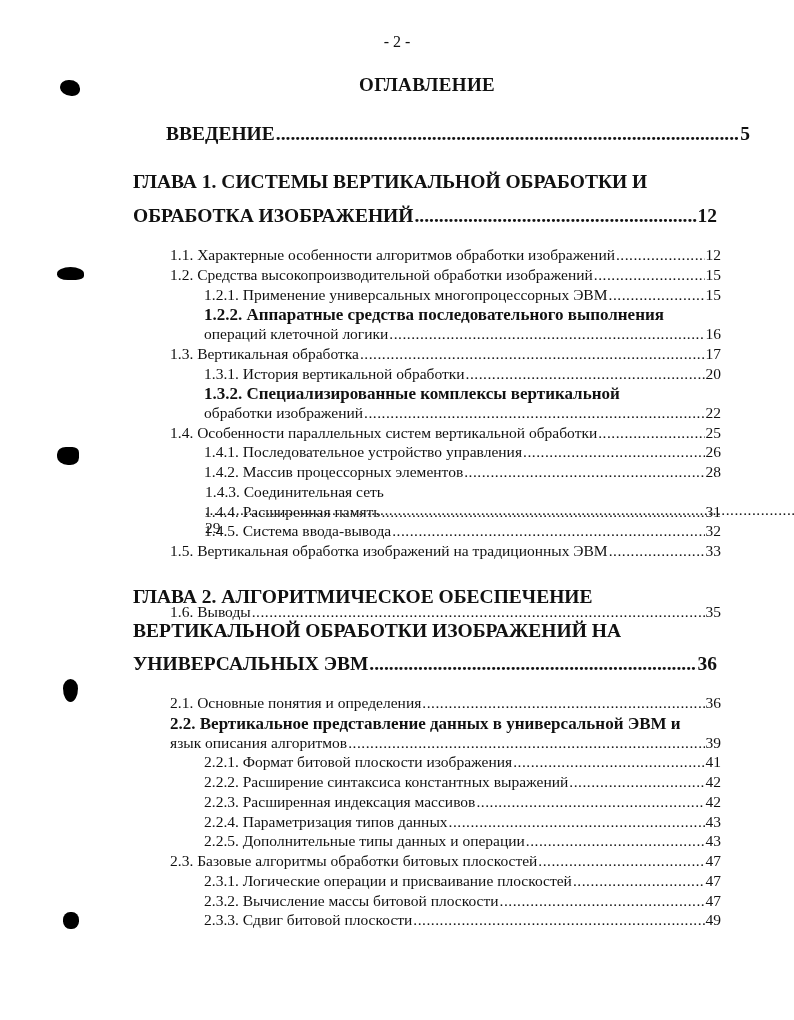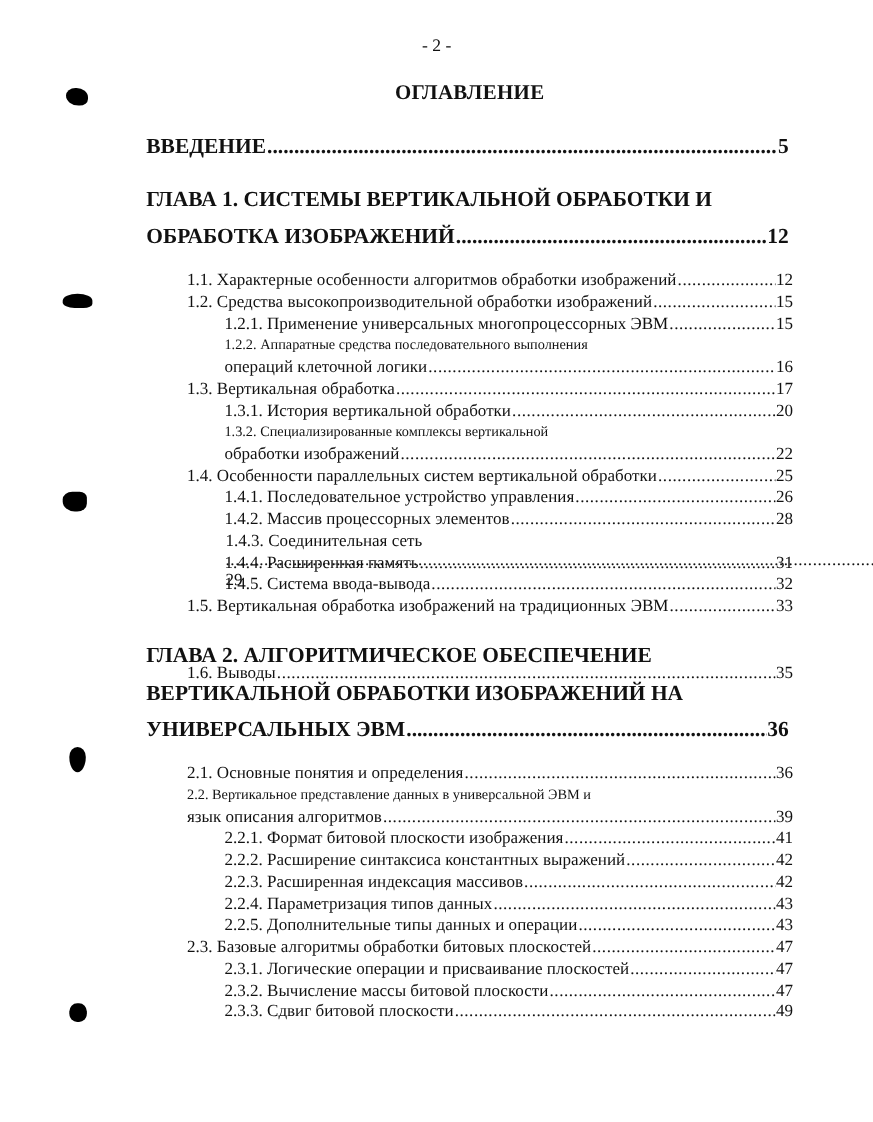--- a/index.html
+++ b/index.html
@@ -12,35 +12,35 @@
     .line { position: absolute; display: flex; align-items: baseline; white-space: nowrap; }
     .line .t { flex: 0 0 auto; }
     .line .dots { flex: 1 1 auto; overflow: hidden; margin: 0 1px; }
     .line .dots::after { content: "............................................................................................................................................................................................................................................................................................................................"; letter-spacing: 0.5px; }
     .line .p { flex: 0 0 auto; }
     .chap { font-weight: bold; font-size: 19.5px; left: 133px; width: 584px; }
     .chap .dots::after { letter-spacing: 0px; }
     .chap-wrap { position: absolute; left: 133px; font-weight: bold; font-size: 19.5px; white-space: nowrap; }
     .sec { font-size: 15.5px; left: 170px; width: 551px; }
     .sub { font-size: 15.5px; left: 204px; width: 517px; }
-    .wrap1 { position: absolute; font-size: 13px; white-space: nowrap; }
+    .wrap1 { position: absolute; font-size: 17px; white-space: nowrap; font-weight: bold; }
   </style>
 </head>
 <body>
 
 <div class="blot" style="left:60px;top:80px;width:20px;height:16px;border-radius:45% 55% 40% 60%;"></div>
 <div class="blot" style="left:57px;top:267px;width:27px;height:13px;border-radius:50% 50% 30% 40%;"></div>
 <div class="blot" style="left:57px;top:447px;width:22px;height:18px;border-radius:40% 30% 40% 50%;"></div>
 <div class="blot" style="left:63px;top:679px;width:15px;height:23px;border-radius:50% 50% 50% 50% / 40% 40% 60% 60%;"></div>
 <div class="blot" style="left:63px;top:912px;width:16px;height:17px;border-radius:45%;"></div>
 
 <div class="page-num">- 2 -</div>
 <div class="toc-title">ОГЛАВЛЕНИЕ</div>
 
-<div class="line chap" style="top:123px;">
+<div class="line chap" style="top:123px;margin-left:33px;">
   <span class="t">ВВЕДЕНИЕ</span>
   <span class="dots"></span>
   <span class="p">5</span>
 </div>
 
 <div class="chap-wrap" style="top:171px;">ГЛАВА 1. СИСТЕМЫ ВЕРТИКАЛЬНОЙ ОБРАБОТКИ И</div>
 <div class="line chap" style="top:205px;">
   <span class="t">ОБРАБОТКА ИЗОБРАЖЕНИЙ</span>
   <span class="dots"></span>
   <span class="p">12</span>

